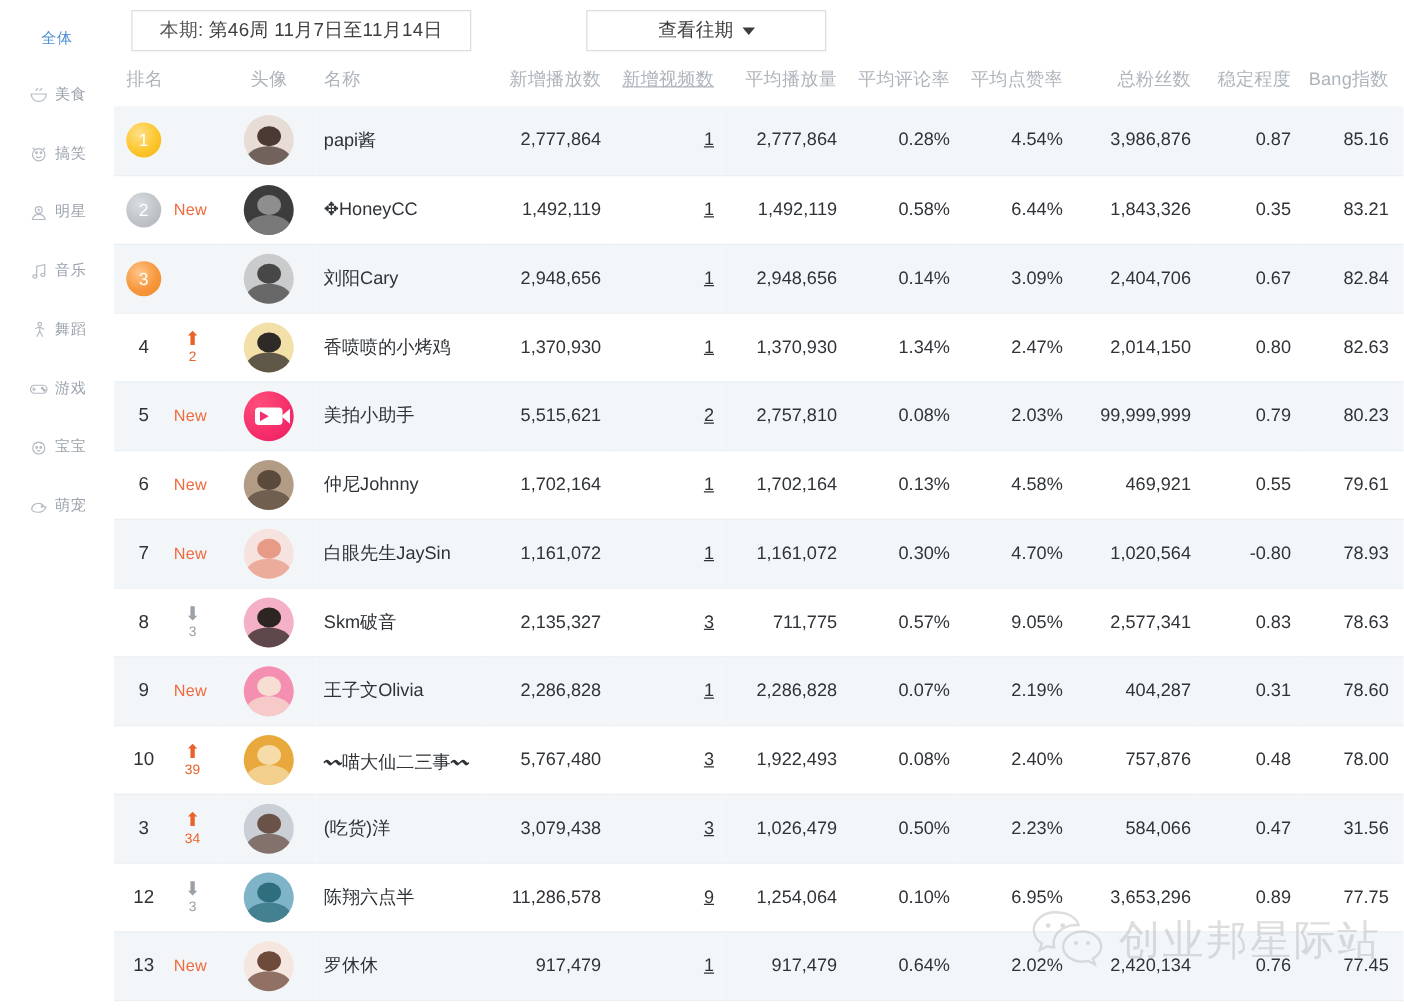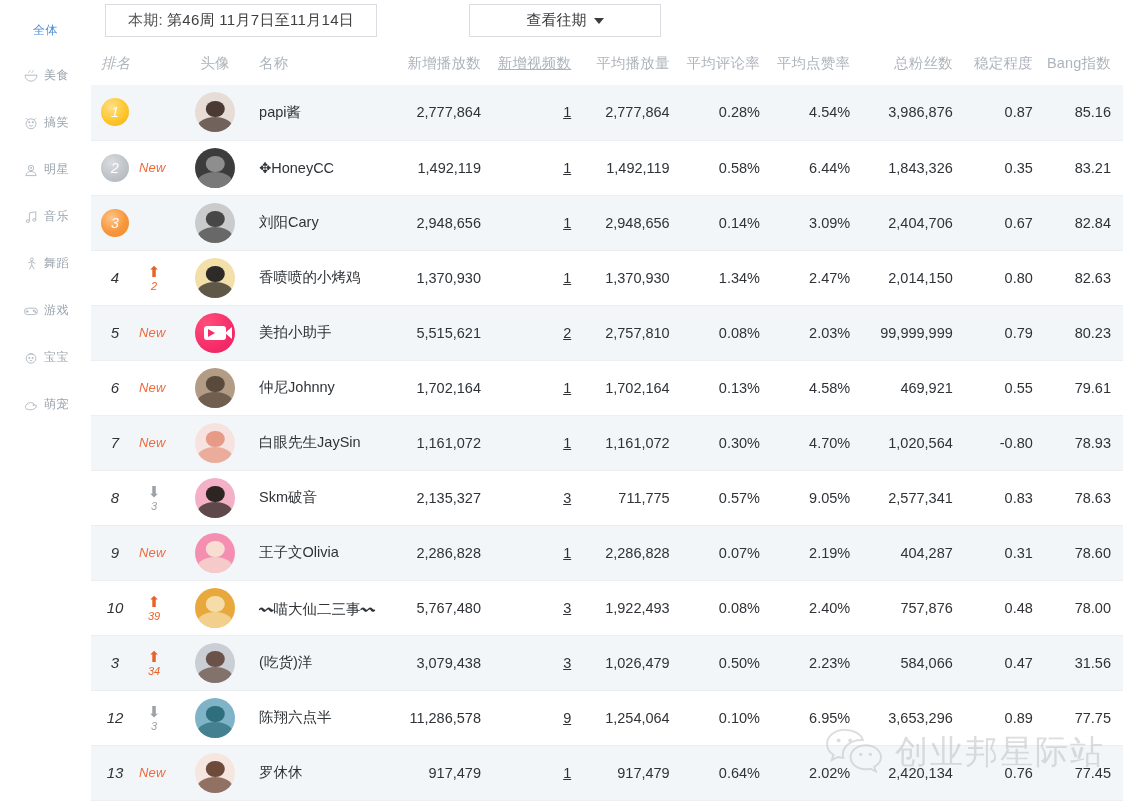--- a/index.html
+++ b/index.html
@@ -56,21 +56,21 @@
     display: flex;
     flex-direction: column;
     background: #fff;
   }
 
   
   .toolbar {
     height: 41px;
     flex: 0 0 41px;
     display: flex;
-    align-items: center;
+    align-items: flex-end;
     padding-left: 14px;
     gap: 92px;
     background: #fff;
   }
   .period-box {
     border: 1px solid #d9dde2;
     background: #fff;
     height: 33px;
     min-width: 272px;
     display: flex;
@@ -125,21 +125,21 @@
     color: #2f3337;
     height: 55px;
     padding: 0 6px;
     vertical-align: middle;
   }
   tr.row-alt td { background: #f3f6f9; }
   tr.row-alt td:first-child { }
   table.rank tbody tr { border-bottom: 1px solid #eceff2; }
 
   
-  .c-rank   { width: 84px;  text-align: left; padding-left: 10px !important; font-style: italic; }
+  .c-rank   { width: 84px;  text-align: left; padding-left: 10px !important; }
   .c-avatar { width: 74px;  text-align: center; }
   .c-name   { width: 130px; text-align: left; }
   .c-plays  { width: 98px;  text-align: right; }
   .c-vids   { width: 88px;  text-align: right; text-decoration: underline; }
   .c-avgp   { width: 96px;  text-align: right; }
   .c-cmt    { width: 88px;  text-align: right; }
   .c-like   { width: 88px;  text-align: right; }
   .c-fans   { width: 100px; text-align: right; }
   .c-stab   { width: 78px;  text-align: right; }
   .c-bang   { width: 82px;  text-align: right; padding-right: 12px !important; }

